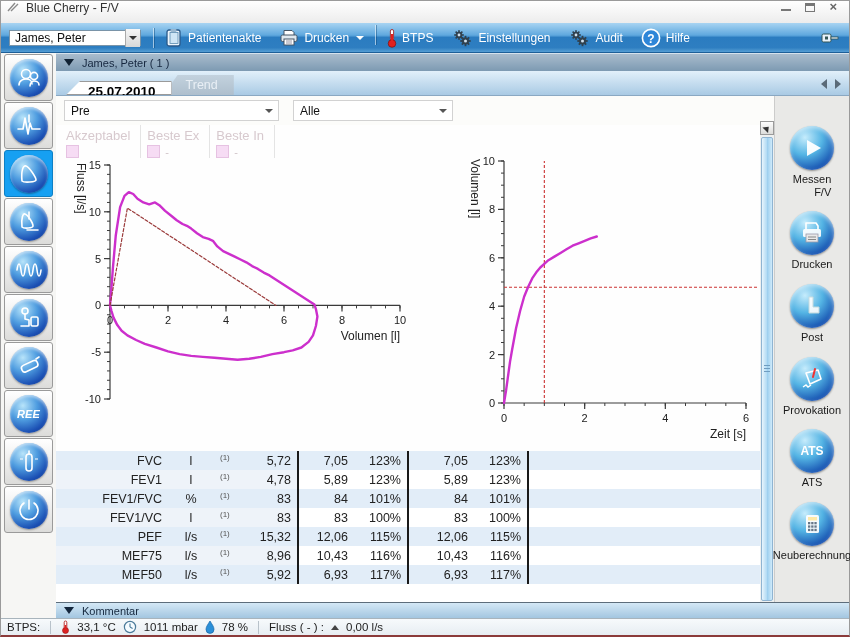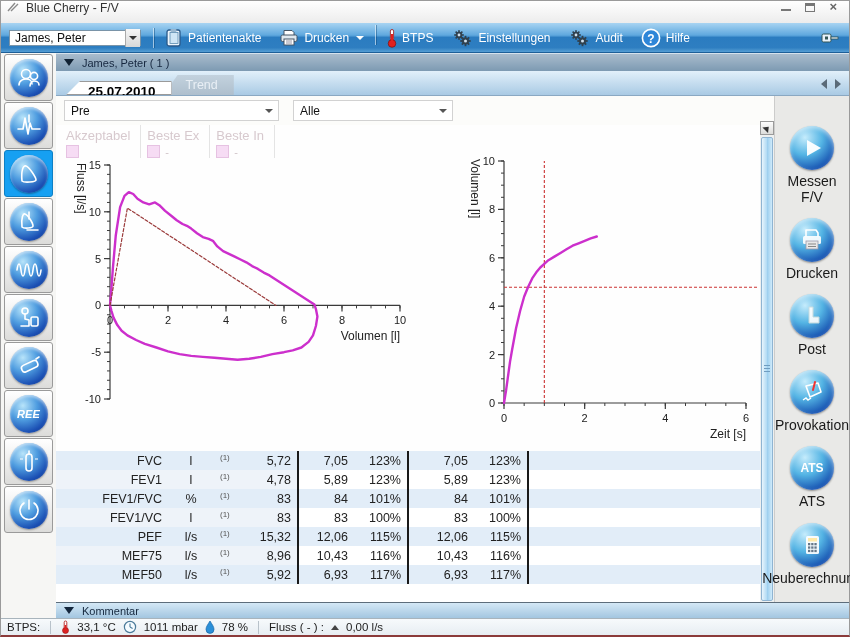--- a/index.html
+++ b/index.html
@@ -104,21 +104,21 @@
   tr.even td.zone-l { background:#eef3f9; }
   .marker { display:inline-block; width:13px; height:5px; background:#cc22cc; }
 
   
   .rightpanel { position:absolute; right:0; top:43px; width:75px; bottom:16px; background:#e9e9e7; border-left:1px solid #cccccb; padding-top:30px; }
   .rp-item { display:flex; flex-direction:column; align-items:center; margin-bottom:13px; cursor:default; }
   .rp-orb { width:44px; height:44px; border-radius:50%; display:flex; align-items:center; justify-content:center;
     background:radial-gradient(circle at 34% 26%, #c6ecfc 0%, #54b4e4 40%, #1550b0 78%, #082566 100%);
     box-shadow:inset 0 2px 4px rgba(255,255,255,.6), 0 1px 2px rgba(0,0,0,.4); }
   .rp-orb .orbtext { color:#fff; font-size:12px; font-weight:bold; }
-  .rp-label { font-size:14px; color:#1a1a1a; margin-top:3px; text-align:center; line-height:1.15; }
+  .rp-label { font-size:11px; color:#1a1a1a; margin-top:3px; text-align:right; line-height:1.15; }
 
   
   .commentbar { position:absolute; left:0; bottom:0; right:0; height:16px;
     background:linear-gradient(#d4e8f6,#a3c6e0); border-top:1px solid #5d6d7b; display:flex; align-items:center; gap:8px;
     padding-left:8px; font-size:11px; color:#14273d; }
   .commentbar .tri-dn { border-top-color:#14273d; }
 
   
   .statusbar { position:absolute; left:0; bottom:0; right:0; height:17px;
     background:linear-gradient(#f7fafc,#e7edf2); border-top:1px solid #a8b4bc; display:flex; align-items:center;

